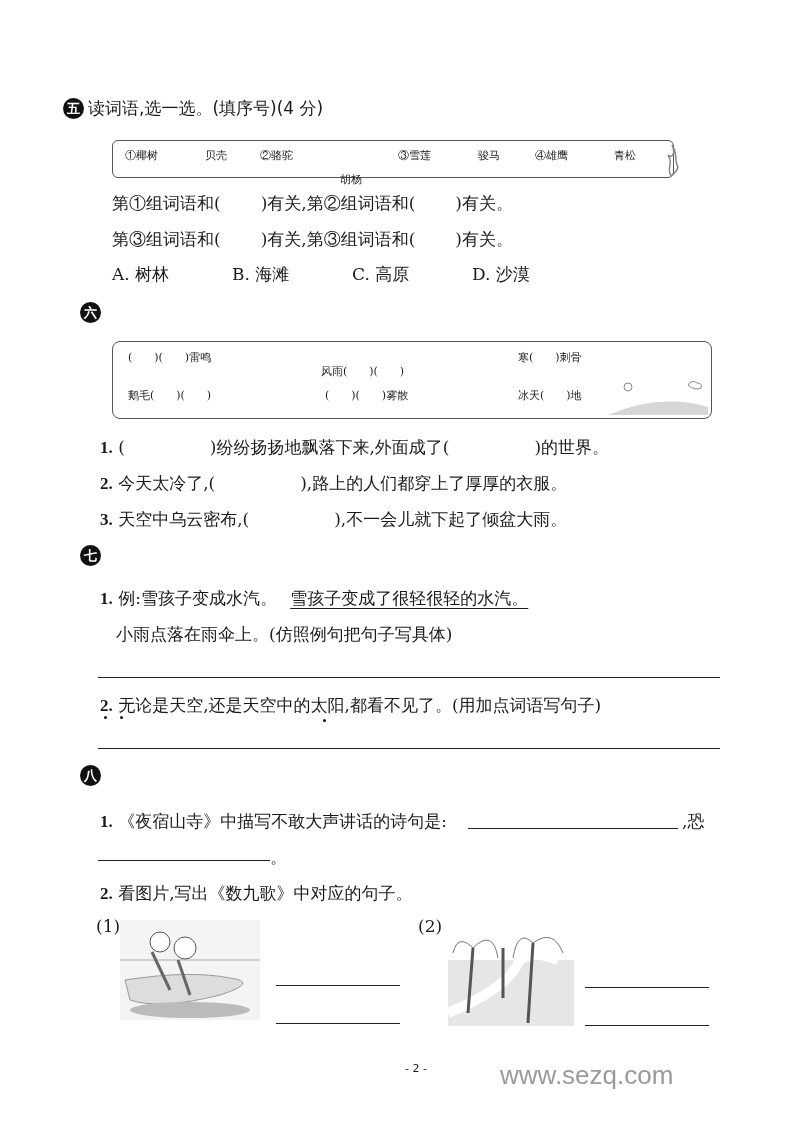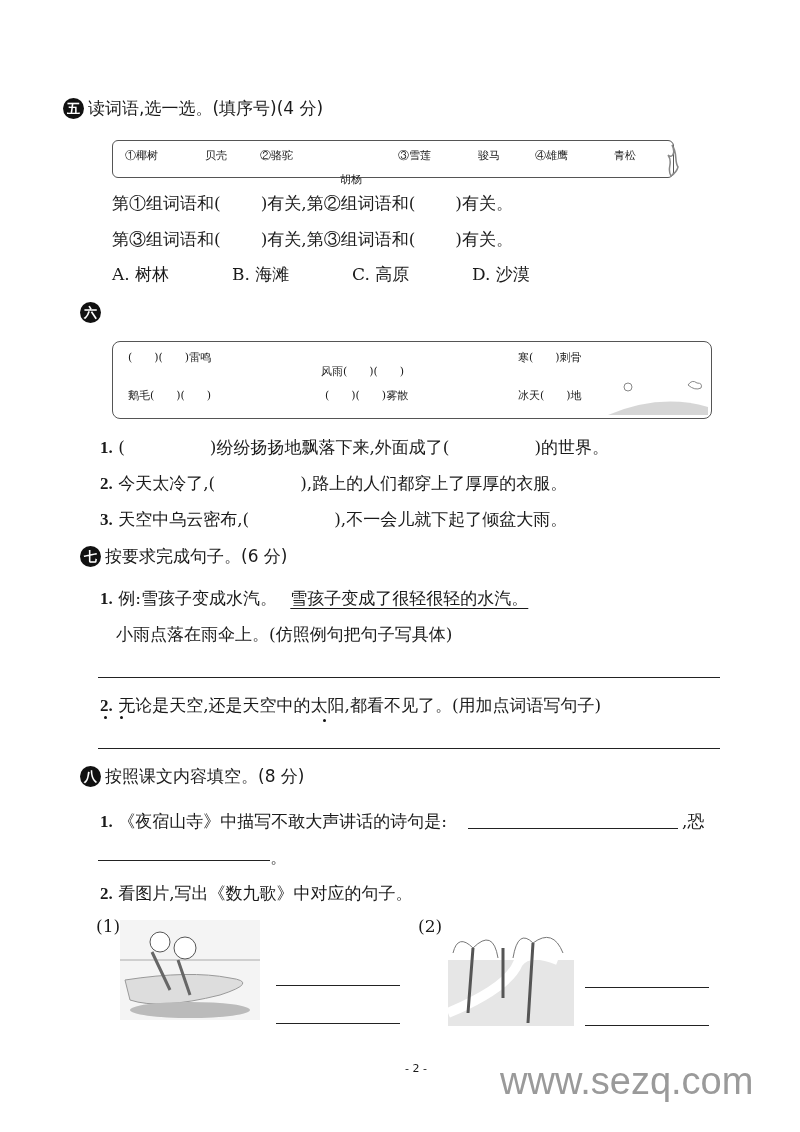--- a/index.html
+++ b/index.html
@@ -12,21 +12,21 @@
   .line { font-size:17px; }
   .num { font-weight:bold; font-family:"Liberation Serif",serif; }
   .box { position:absolute; border:1.5px solid #555; border-radius:8px; }
   .word { position:absolute; font-size:11px; white-space:nowrap; }
   .blank { display:inline-block; }
   .uline { position:absolute; border-bottom:1.5px solid #222; height:0; }
   .underlined { text-decoration:underline; text-underline-offset:4px; }
   .dot { position:absolute; width:3px; height:3px; background:#111; border-radius:50%; }
   .pic { position:absolute; background:#f4f4f4; }
   .footer { font-family:"DejaVu Sans","Liberation Sans",sans-serif; font-size:11px; }
-  .watermark { font-family:"Liberation Sans","DejaVu Sans",sans-serif; font-size:38px; color:#9a9a9a; }
+  .watermark { font-family:"Liberation Sans","DejaVu Sans",sans-serif; font-size:26px; color:#9a9a9a; }
 </style>
 </head>
 <body>
 
 <div class="abs sec-head" style="left:63px; top:97px;">
   <span class="badge">五</span>
   <span>读词语,选一选。(填序号)(4 分)</span>
 </div>
 
 <div class="box" style="left:112px; top:140px; width:560px; height:36px; border-radius:6px;"></div>
@@ -78,42 +78,40 @@
   <span class="num">2.</span>
   <span>今天太冷了,(　　　　　),路上的人们都穿上了厚厚的衣服。</span>
 </div>
 <div class="abs line" style="left:100px; top:508px;">
   <span class="num">3.</span>
   <span>天空中乌云密布,(　　　　　),不一会儿就下起了倾盆大雨。</span>
 </div>
 
 <div class="abs sec-head" style="left:80px; top:545px;">
   <span class="badge">七</span>
-  <span>按要求完成句子。(6 分)</span>
 </div>
 <div class="abs line" style="left:100px; top:587px;">
   <span class="num">1.</span>
   <span>例:雪孩子变成水汽。</span>
   <span class="underlined" style="margin-left:8px;">雪孩子变成了很轻很轻的水汽。</span>
 </div>
 <div class="abs line" style="left:116px; top:623px;">小雨点落在雨伞上。(仿照例句把句子写具体)</div>
 <div class="uline" style="left:98px; top:677px; width:622px;"></div>
 
 <div class="abs line" style="left:100px; top:694px;text-align:center;">
   <span class="num">2.</span>
   <span>无论是天空,还是天空中的太阳,都看不见了。(用加点词语写句子)</span>
 </div>
 <div class="dot" style="left:104px; top:716px;"></div>
 <div class="dot" style="left:120px; top:716px;"></div>
 <div class="dot" style="left:323px; top:719px;"></div>
 <div class="uline" style="left:98px; top:748px; width:622px;"></div>
 
 <div class="abs sec-head" style="left:80px; top:765px;">
   <span class="badge">八</span>
-  <span>按照课文内容填空。(8 分)</span>
 </div>
 <div class="abs line" style="left:100px; top:810px;">
   <span class="num">1.</span>
   <span>《夜宿山寺》中描写不敢大声讲话的诗句是:</span>
 </div>
 <div class="uline" style="left:468px; top:828px; width:210px;"></div>
 <div class="abs line" style="left:682px; top:810px;">,恐</div>
 <div class="uline" style="left:98px; top:860px; width:172px;"></div>
 <div class="abs line" style="left:270px; top:846px;">。</div>
 

